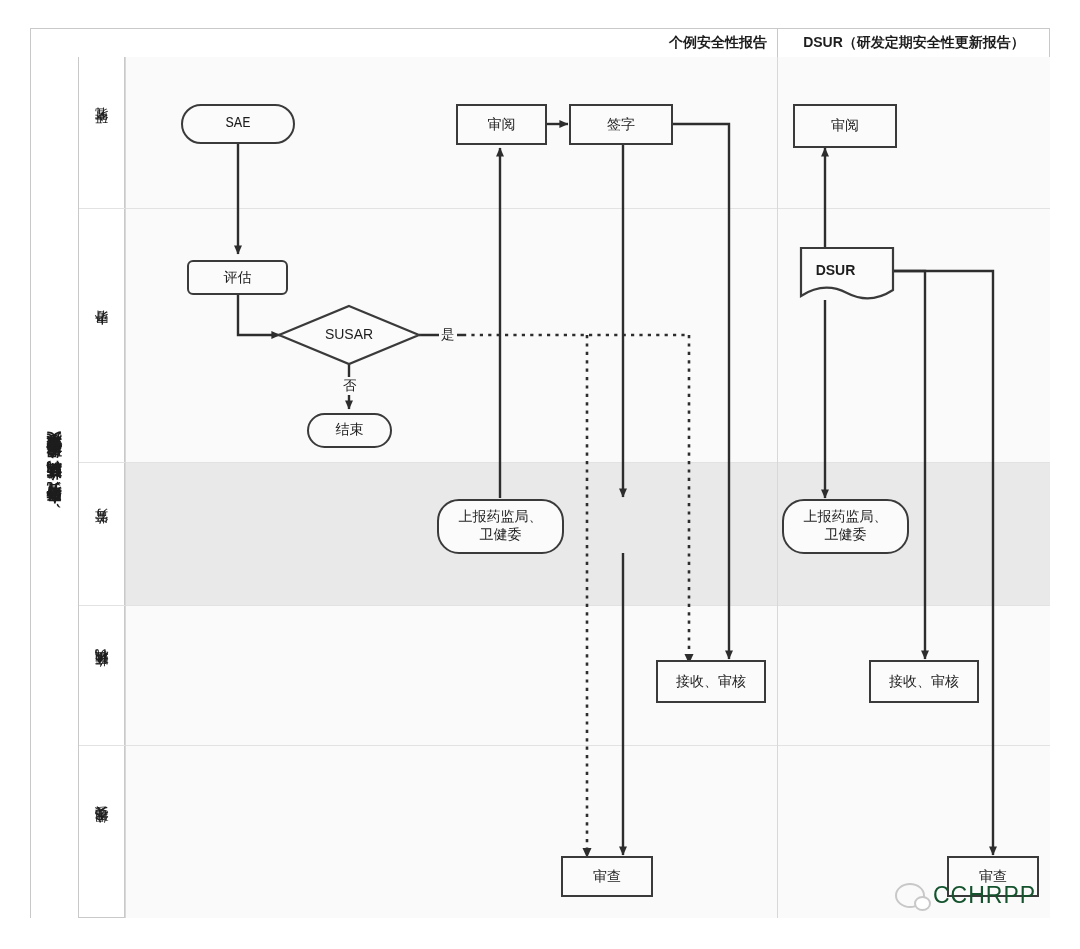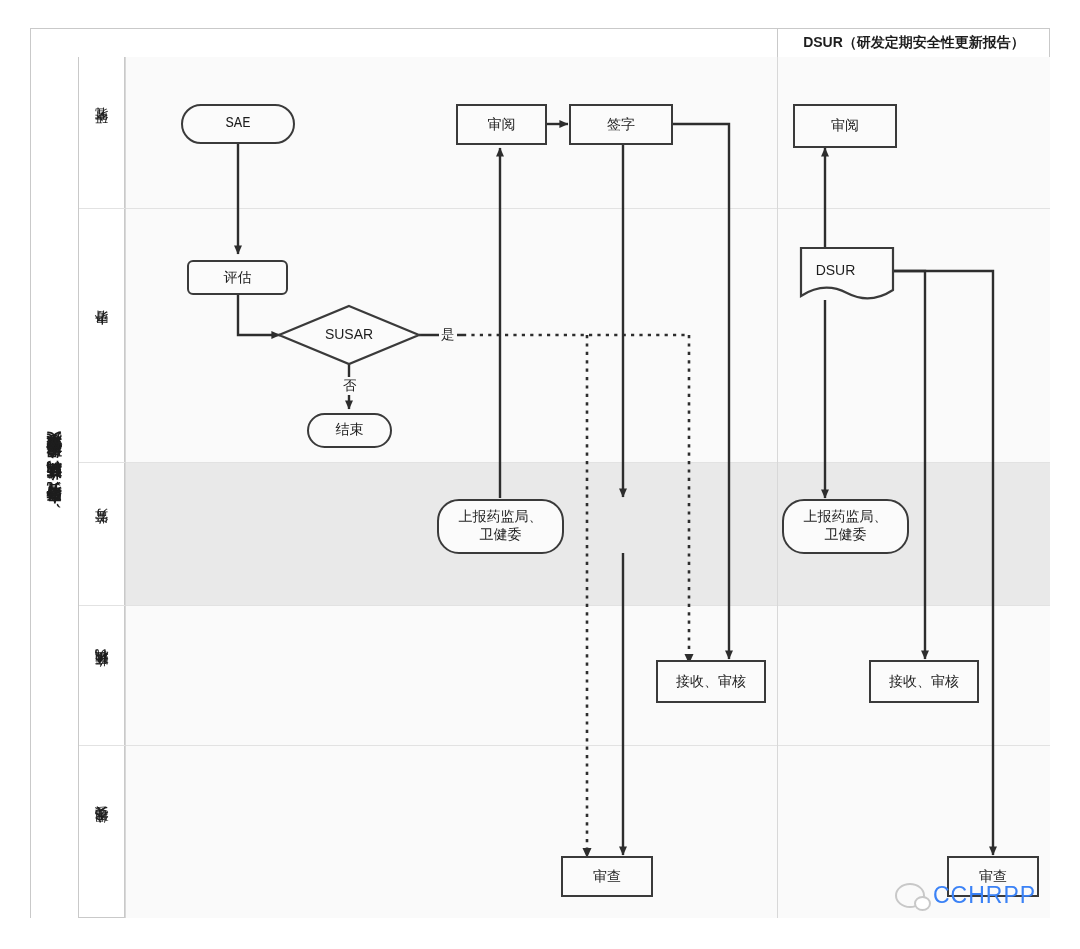--- a/index.html
+++ b/index.html
@@ -42,33 +42,34 @@
   .n-stadium{border:2px solid #3a3a3a;border-radius:22px;font-family:Liberation Mono, monospace;}
   .n-doc{border:none;background:transparent;}
   .n-diamond{border:none;background:transparent;}
   .node-label{position:relative;z-index:2;}
 
   svg.edges{position:absolute;left:0;top:0;width:1080px;height:949px;pointer-events:none;z-index:3;}
   svg.shapes{position:absolute;left:0;top:0;width:1080px;height:949px;pointer-events:none;z-index:4;}
   .edge-label{position:absolute;font-size:13.5px;color:#1d1d1d;background:#fafafa;padding:0 2px;z-index:7;}
 
   
-  .watermark{position:absolute;display:flex;align-items:center;gap:8px;color:#3b82f6;
+  .watermark{position:absolute;display:flex;align-items:center;gap:8px;color:#14532d;
      font-size:23px;letter-spacing:1px;z-index:8;}
   .wm-bubble{width:26px;height:21px;border:2px solid #c8c8c8;border-radius:50%;position:relative;}
   .wm-bubble:after{content:"";position:absolute;width:13px;height:11px;border:2px solid #c8c8c8;
      border-radius:50%;right:-8px;bottom:-5px;background:#fff;}
 </style>
 </head>
 <body>
 
 <div id="root">
 
   <div class="outer-frame"></div>
 
+  <div class="hdr" style="left:125px;width:652px;justify-content:flex-end;padding-right:10px;">个例安全性报告</div>
   <div class="hdr-divider" style="left:777px;"></div>
   <div class="hdr" style="left:778px;width:272px;">DSUR（研发定期安全性更新报告）</div>
 
   <div class="lane-inner-bg" style="left:125px;top:57px;width:925px;height:861px;"></div>
   <div class="lane-shade" style="left:125px;top:462px;width:925px;height:143px;"></div>
 
   <div class="vert-label">
     <span>申办者与研究者、临床试验机构、伦理委员会安全性信息交换</span>
   </div>
 
@@ -172,21 +173,21 @@
     </div>
 
   <div class="node n-diamond" style="left:299px;top:318px;width:100px;height:34px;">
     <span class="node-label">SUSAR</span>
     </div>
 
   <div class="node n-stadium" style="left:307px;top:413px;width:85px;height:35px;">
     <span class="node-label">结束</span>
     </div>
 
-  <div class="node n-doc" style="left:801px;top:248px;width:69px;height:46px;">
+  <div class="node n-doc" style="left:801px;top:248px;width:69px;height:46px;font-weight:bold;">
     <span class="node-label">DSUR</span>
     </div>
 
   <div class="node n-stadium" style="left:437px;top:499px;width:127px;height:55px;white-space:pre-line;">
     <span class="node-label">上报药监局、
 卫健委</span></div>
 
   <div class="node n-stadium" style="left:782px;top:499px;width:127px;height:55px;white-space:pre-line;">
     <span class="node-label">上报药监局、
 卫健委</span></div>

